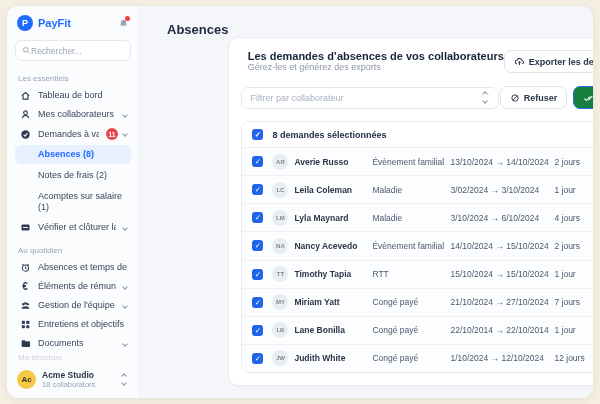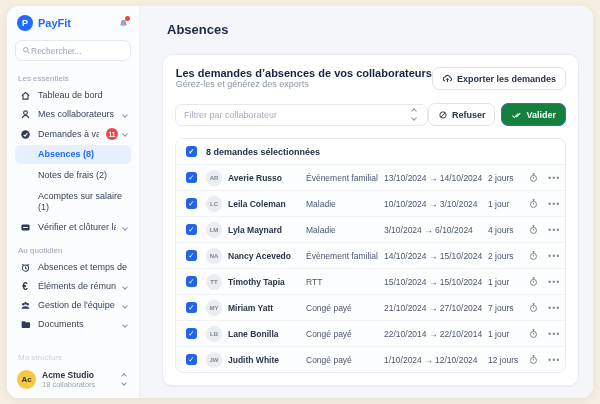--- a/index.html
+++ b/index.html
@@ -62,21 +62,21 @@
   .faint { opacity:.32; font-size:8px; color:#6b7689; margin:0 3px 5px; }
   .company { display:flex; align-items:center; gap:6px; padding:3px 2px 1px; cursor:pointer; }
   .co-avatar {
     width:19px; height:19px; min-width:19px; border-radius:50%; background:#f6c945; color:#3a3526;
     font-size:8px; font-weight:bold; display:flex; align-items:center; justify-content:center;
   }
   .co-name { font-size:8.5px; font-weight:bold; color:#2a3547; line-height:10px; }
   .co-sub { font-size:7.5px; color:#9aa3b5; line-height:9px; }
   .updown { margin-left:auto; display:flex; flex-direction:column; gap:3px; padding-right:3px; }
   
-  main { flex:1; background:#f5f6f9; padding:14px 14px 12px 22px; display:flex; flex-direction:column; overflow:hidden; }
+  main { flex:1; background:#f5f6f9; padding:14px 14px 12px 22px; display:flex; flex-direction:row; overflow:hidden; }
   .page-title { font-size:13px; font-weight:bold; color:#1d2945; margin:2px 0 0 5px; }
   .card {
     background:#fff; border:1px solid #e8ebf1; border-radius:10px; padding:12px;
     margin-top:17px; flex:1; display:flex; flex-direction:column; min-height:0;
     box-shadow:0 1px 2px rgba(30,40,70,.03);
   }
   .card-head { display:flex; justify-content:flex-end; align-items:flex-start; }
   .card-title { font-size:11px; font-weight:bold; color:#18243e; }
   .card-sub { font-size:9px; color:#8d96a8; }
   .btn {
@@ -243,20 +243,31 @@
             <circle cx="6" cy="3.6" r="1.4"></circle>
             <path d="M1.6 9.6c.3-1.9 2-2.9 4.4-2.9s4.1 1 4.4 2.9z"></path>
           </svg>
       </span>
       <span class="lbl">Gestion de l'équipe</span>
       <span class="tail">
           <span class="chev"></span>
         </span>
     </div>
 
+    <div class="nav-item">
+      <span class="ic">
+        <svg width="11" height="11" viewBox="0 0 12 12" fill="currentColor">
+            <rect x="2" y="2" width="3.4" height="3.4" rx=".8"></rect>
+            <rect x="6.8" y="2" width="3.4" height="3.4" rx=".8"></rect>
+            <rect x="2" y="6.8" width="3.4" height="3.4" rx=".8"></rect>
+            <rect x="6.8" y="6.8" width="3.4" height="3.4" rx=".8"></rect>
+          </svg>
+      </span>
+      <span class="lbl">Entretiens et objectifs</span>
+    </div>
 
     <div class="nav-item">
       <span class="ic">
         <svg width="11" height="11" viewBox="0 0 12 12">
             <path d="M1.8 3.4c0-.6.4-1 1-1h2.3l1 1.2h3.9c.6 0 1 .4 1 1v4.2c0 .6-.4 1-1 1H2.8c-.6 0-1-.4-1-1z" fill="currentColor"></path>
           </svg>
       </span>
       <span class="lbl">Documents</span>
       <span class="tail">
           <span class="chev"></span>
@@ -350,21 +361,21 @@
               </svg>
             </span>
           <span class="c-more"></span>
         </div>
 
         <div class="trow">
           <span class="cbx"></span>
           <span class="avatar">LC</span>
           <span class="c-name">Leila Coleman</span>
           <span class="c-type">Maladie</span>
-          <span class="c-dates">10/10/2024 → 3/10/2024</span>
+          <span class="c-dates">3/02/2024 → 3/10/2024</span>
           <span class="c-dur">1 jour</span>
           <span class="c-clock">
               <svg width="11" height="11" viewBox="0 0 12 12" fill="none" stroke="currentColor" stroke-width="1">
                 <circle cx="6" cy="7" r="3.3"></circle>
                 <path d="M6 7V5.3M4.9 1.9h2.2M6 1.9v1.5"></path>
               </svg>
             </span>
           <span class="c-more"></span>
         </div>
 

